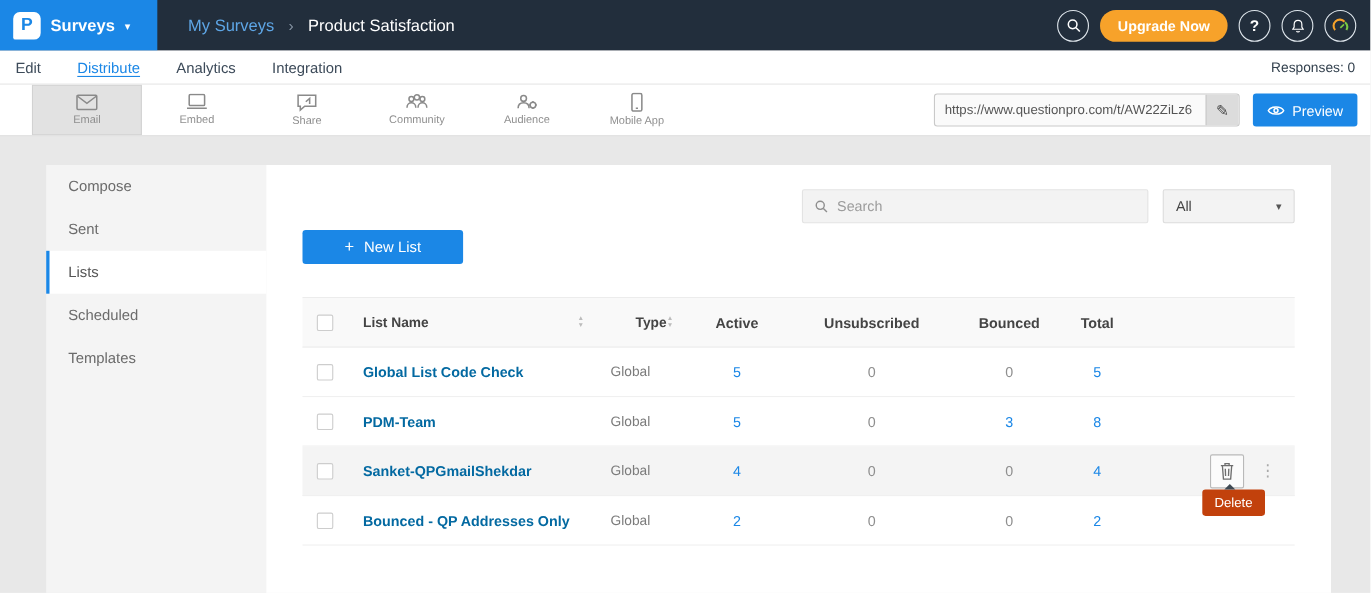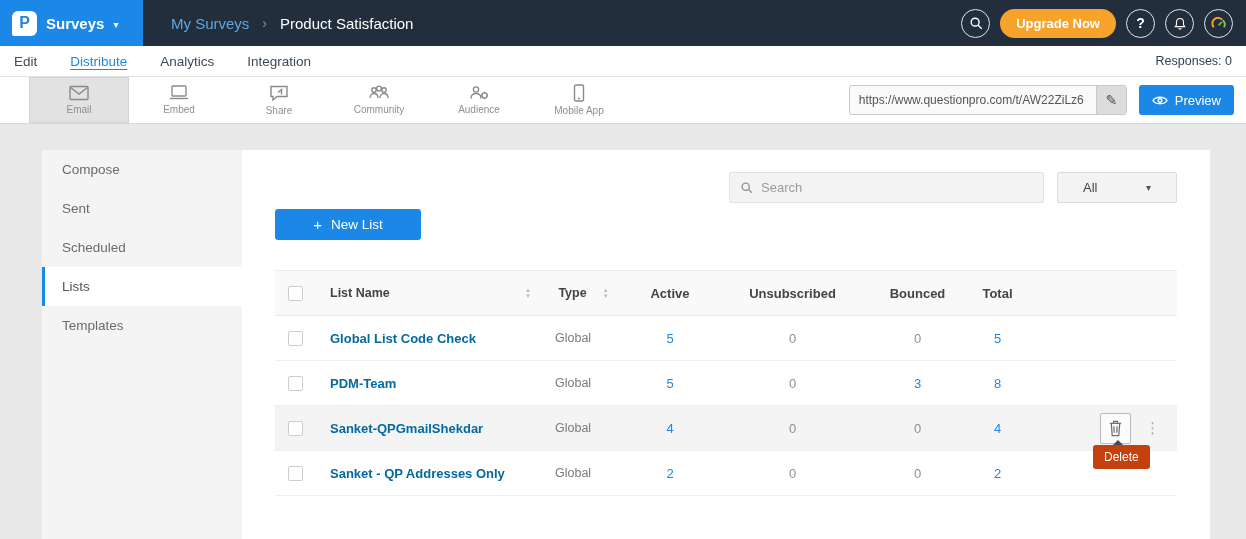--- a/index.html
+++ b/index.html
@@ -45,41 +45,41 @@
   .side-item.active { background:#fff; border-left-color:#1b87e6; color:#555; }
 
   
   .panel { position:absolute; left:242px; top:150px; right:36px; bottom:0; background:#fff; }
   .panel-inner { padding:22px 33px 0 33px; }
   .filter-row { display:flex; justify-content:flex-end; gap:13px; }
   .search-box { width:315px; height:31px; background:#f3f3f3; border:1px solid #e3e3e3; border-radius:2px; display:flex; align-items:center; padding:0 10px; gap:8px; }
   .search-box svg { stroke:#8f8f8f; fill:none; stroke-width:1.6; }
   .search-box input { flex:1; border:none; background:transparent; outline:none; font-size:13px; color:#555; font-family:"Liberation Sans", sans-serif; }
   .search-box input::placeholder { color:#9c9c9c; }
-  .filter-select { width:120px; height:31px; background:#f3f3f3; border:1px solid #dcdcdc; border-radius:2px; display:flex; align-items:center; justify-content:space-between; padding:0 25px; font-size:13px; color:#444; cursor:pointer; }
+  .filter-select { width:120px; height:31px; background:#f3f3f3; border:1px solid #dcdcdc; border-radius:2px; display:flex; align-items:center; justify-content:space-between; padding:0 11px; font-size:13px; color:#444; cursor:pointer; }
   .filter-select .caret { font-size:10px; color:#555; }
   .new-list-btn { margin-top:6px; width:146px; height:31px; border:none; border-radius:3px; background:#1b87e6; color:#fff; font-size:13.5px; display:flex; align-items:center; justify-content:center; gap:9px; cursor:pointer; font-family:"Liberation Sans", sans-serif; }
   .new-list-btn .plus { font-size:15px; }
 
   
   .list-table { margin-top:30px; border-top:1px solid #ececec; }
   .trow { display:grid; grid-template-columns:45px 215px 95px 80px 165px 85px 75px 1fr; height:45px; align-items:stretch; border-bottom:1px solid #f0f0f0; }
   .trow.thead { background:#f9f9f9; border-bottom:1px solid #ebebeb; font-weight:bold; font-size:12.5px; color:#444; }
   .trow.hovered { background:#f4f4f4; }
   .cell { display:flex; align-items:center; }
   .cell.cb { padding-left:13px; }
   .checkbox { width:15px; height:15px; background:#fff; border:1px solid #cdcdcd; border-radius:2px; cursor:pointer; }
   .cell.name { padding-left:10px; justify-content:space-between; padding-right:4px; }
   .cell.typec { padding-left:20px; color:#7b7b7b; font-size:12.5px; }
   .thead .cell.typec { color:#444; font-size:12.5px; }
   .cell.num { justify-content:center; font-size:13px; color:#1b87e6; }
   .cell.num.zero { color:#8f8f8f; }
   .name-link { color:#0369a1; font-size:13px; cursor:pointer;font-weight:bold; }
   .sort { display:flex; flex-direction:column; align-items:center; cursor:pointer; color:#bcbcbc; font-size:6px; line-height:5px; gap:1px; }
-  .thead .cell.typec { justify-content:center; padding-right:18px;gap:16px; }
+  .thead .cell.typec { justify-content:flex-end; padding-right:18px; }
   .cell.actions { position:relative; padding-left:65px; gap:14px; }
   .icon-btn { width:31px; height:31px; background:#fbfbfb; border:1px solid #b9b9b9; border-radius:2px; display:flex; align-items:center; justify-content:center; cursor:pointer; }
   .icon-btn svg { stroke:#6e6e6e; fill:none; stroke-width:1.3; }
   .dots { color:#a9a9a9; font-size:15px; cursor:pointer; }
   .tooltip { position:absolute; top:39px; left:58px; background:#c2410c; color:#fff; font-size:12px; padding:5px 11px; border-radius:3px; white-space:nowrap; z-index:5; }
   .tooltip::before { content:""; position:absolute; top:-5px; left:20px; border-left:5px solid transparent; border-right:5px solid transparent; border-bottom:5px solid #3f4a54; }
 </style>
 </head>
 <body>
 
@@ -193,22 +193,22 @@
             <circle cx="8" cy="5.5" r="1.8"></circle>
           </svg>
         <span>Preview</span>
       </button>
     </div>
   </div>
 
   <div class="sidebar">
     <div class="side-item">Compose</div>
     <div class="side-item">Sent</div>
+    <div class="side-item active">Lists</div>
     <div class="side-item">Scheduled</div>
-    <div class="side-item active">Lists</div>
     <div class="side-item">Templates</div>
   </div>
 
   <div class="panel">
     <div class="panel-inner">
       <div class="filter-row">
         <div class="search-box">
           <svg width="13" height="13" viewBox="0 0 16 16">
               <circle cx="7" cy="7" r="4.5"></circle>
               <line x1="10.5" y1="10.5" x2="14.5" y2="14.5"></line>
@@ -308,21 +308,21 @@
             <span class="dots">⋮</span>
             <div class="tooltip">Delete</div>
           </div>
         </div>
 
         <div class="trow">
           <div class="cell cb">
               <span class="checkbox"></span>
             </div>
           <div class="cell name">
-              <span class="name-link">Sanket - QP Addresses Only</span>
+              <span class="name-link">Bounced - QP Addresses Only</span>
             </div>
           <div class="cell typec">Global</div>
           <div class="cell num">2</div>
           <div class="cell num zero">0</div>
           <div class="cell num zero">0</div>
           <div class="cell num">2</div>
           <div class="cell"></div>
         </div>
       </div>
     </div>

